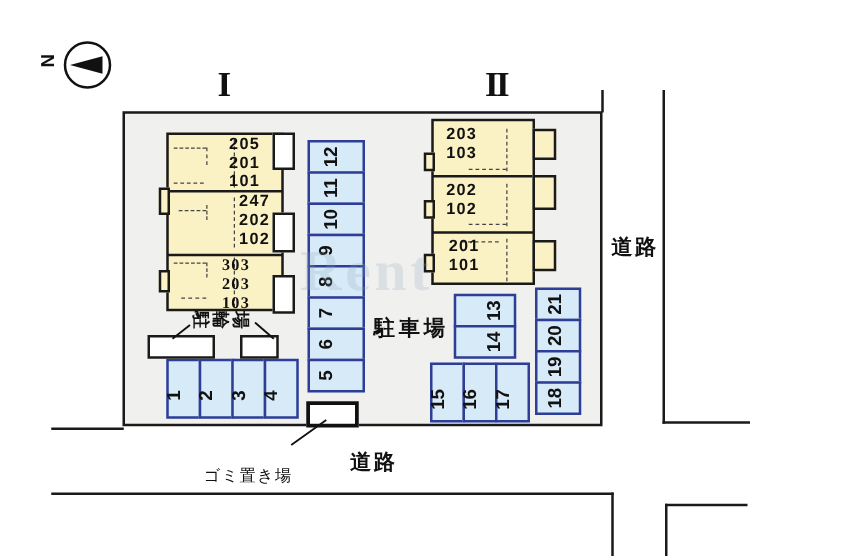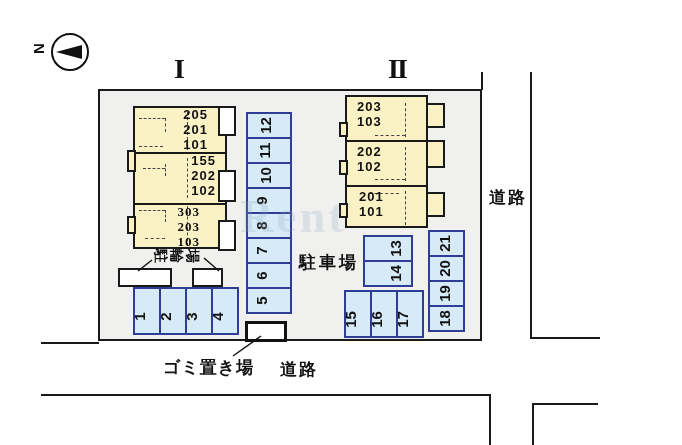--- a/index.html
+++ b/index.html
@@ -71,21 +71,21 @@
   
   .parking-label{position:absolute;left:299px;top:251px;font-weight:bold;font-size:17px;
                  letter-spacing:3px;z-index:10;}
   .bike-label{position:absolute;left:153px;top:247px;display:flex;gap:2px;z-index:10;}
   .bike-label span{font-weight:bold;font-size:14px;transform:rotate(90deg);display:block;}
   .bike-rect{position:absolute;box-sizing:border-box;background:#fff;border:2px solid #1a1a1a;z-index:6;}
   #bikeA{left:118px;top:268px;width:54px;height:19px;}
   #bikeB{left:192px;top:268px;width:31px;height:19px;}
   .garbage-box{position:absolute;left:245px;top:321px;width:42px;height:21px;box-sizing:border-box;
                background:#fff;border:3px solid #111;z-index:6;}
-  .garbage-label{position:absolute;left:163px;top:356px;font-weight:bold;font-size:17px;
+  .garbage-label{position:absolute;left:163px;top:372px;font-weight:normal;font-size:13px;
                  letter-spacing:1px;z-index:10;}
   .leaders{position:absolute;left:0;top:0;z-index:12;pointer-events:none;}
   .watermark{position:absolute;left:240px;top:190px;font-weight:bold;font-size:46px;
              font-family:"Liberation Serif","DejaVu Serif",serif;color:#8fa8bd;opacity:0.22;
              letter-spacing:3px;z-index:15;pointer-events:none;}
 </style>
 </head>
 <body>
 
 <div class="canvas">
@@ -130,21 +130,21 @@
     <div class="dash-v" style="left:30px;top:102px;height:12px;"></div>
     <div class="dash-v" style="left:52px;top:98px;height:40px;"></div>
     <div class="dash-h" style="left:10px;top:130px;width:20px;"></div>
   </div>
   <div class="ustack r" style="left:160px;top:107px;width:48px;">
       <span>205</span>
       <span>201</span>
       <span>101</span>
     </div>
   <div class="ustack r" style="left:168px;top:153px;width:48px;">
-      <span>155</span>
+      <span>247</span>
       <span>202</span>
       <span>102</span>
     </div>
   <div class="ustack r" style="left:152px;top:204px;width:48px;font-family:Liberation Serif, serif;">
       <span>303</span>
       <span>203</span>
       <span>103</span>
     </div>
 
   <div class="bld" id="b2">

